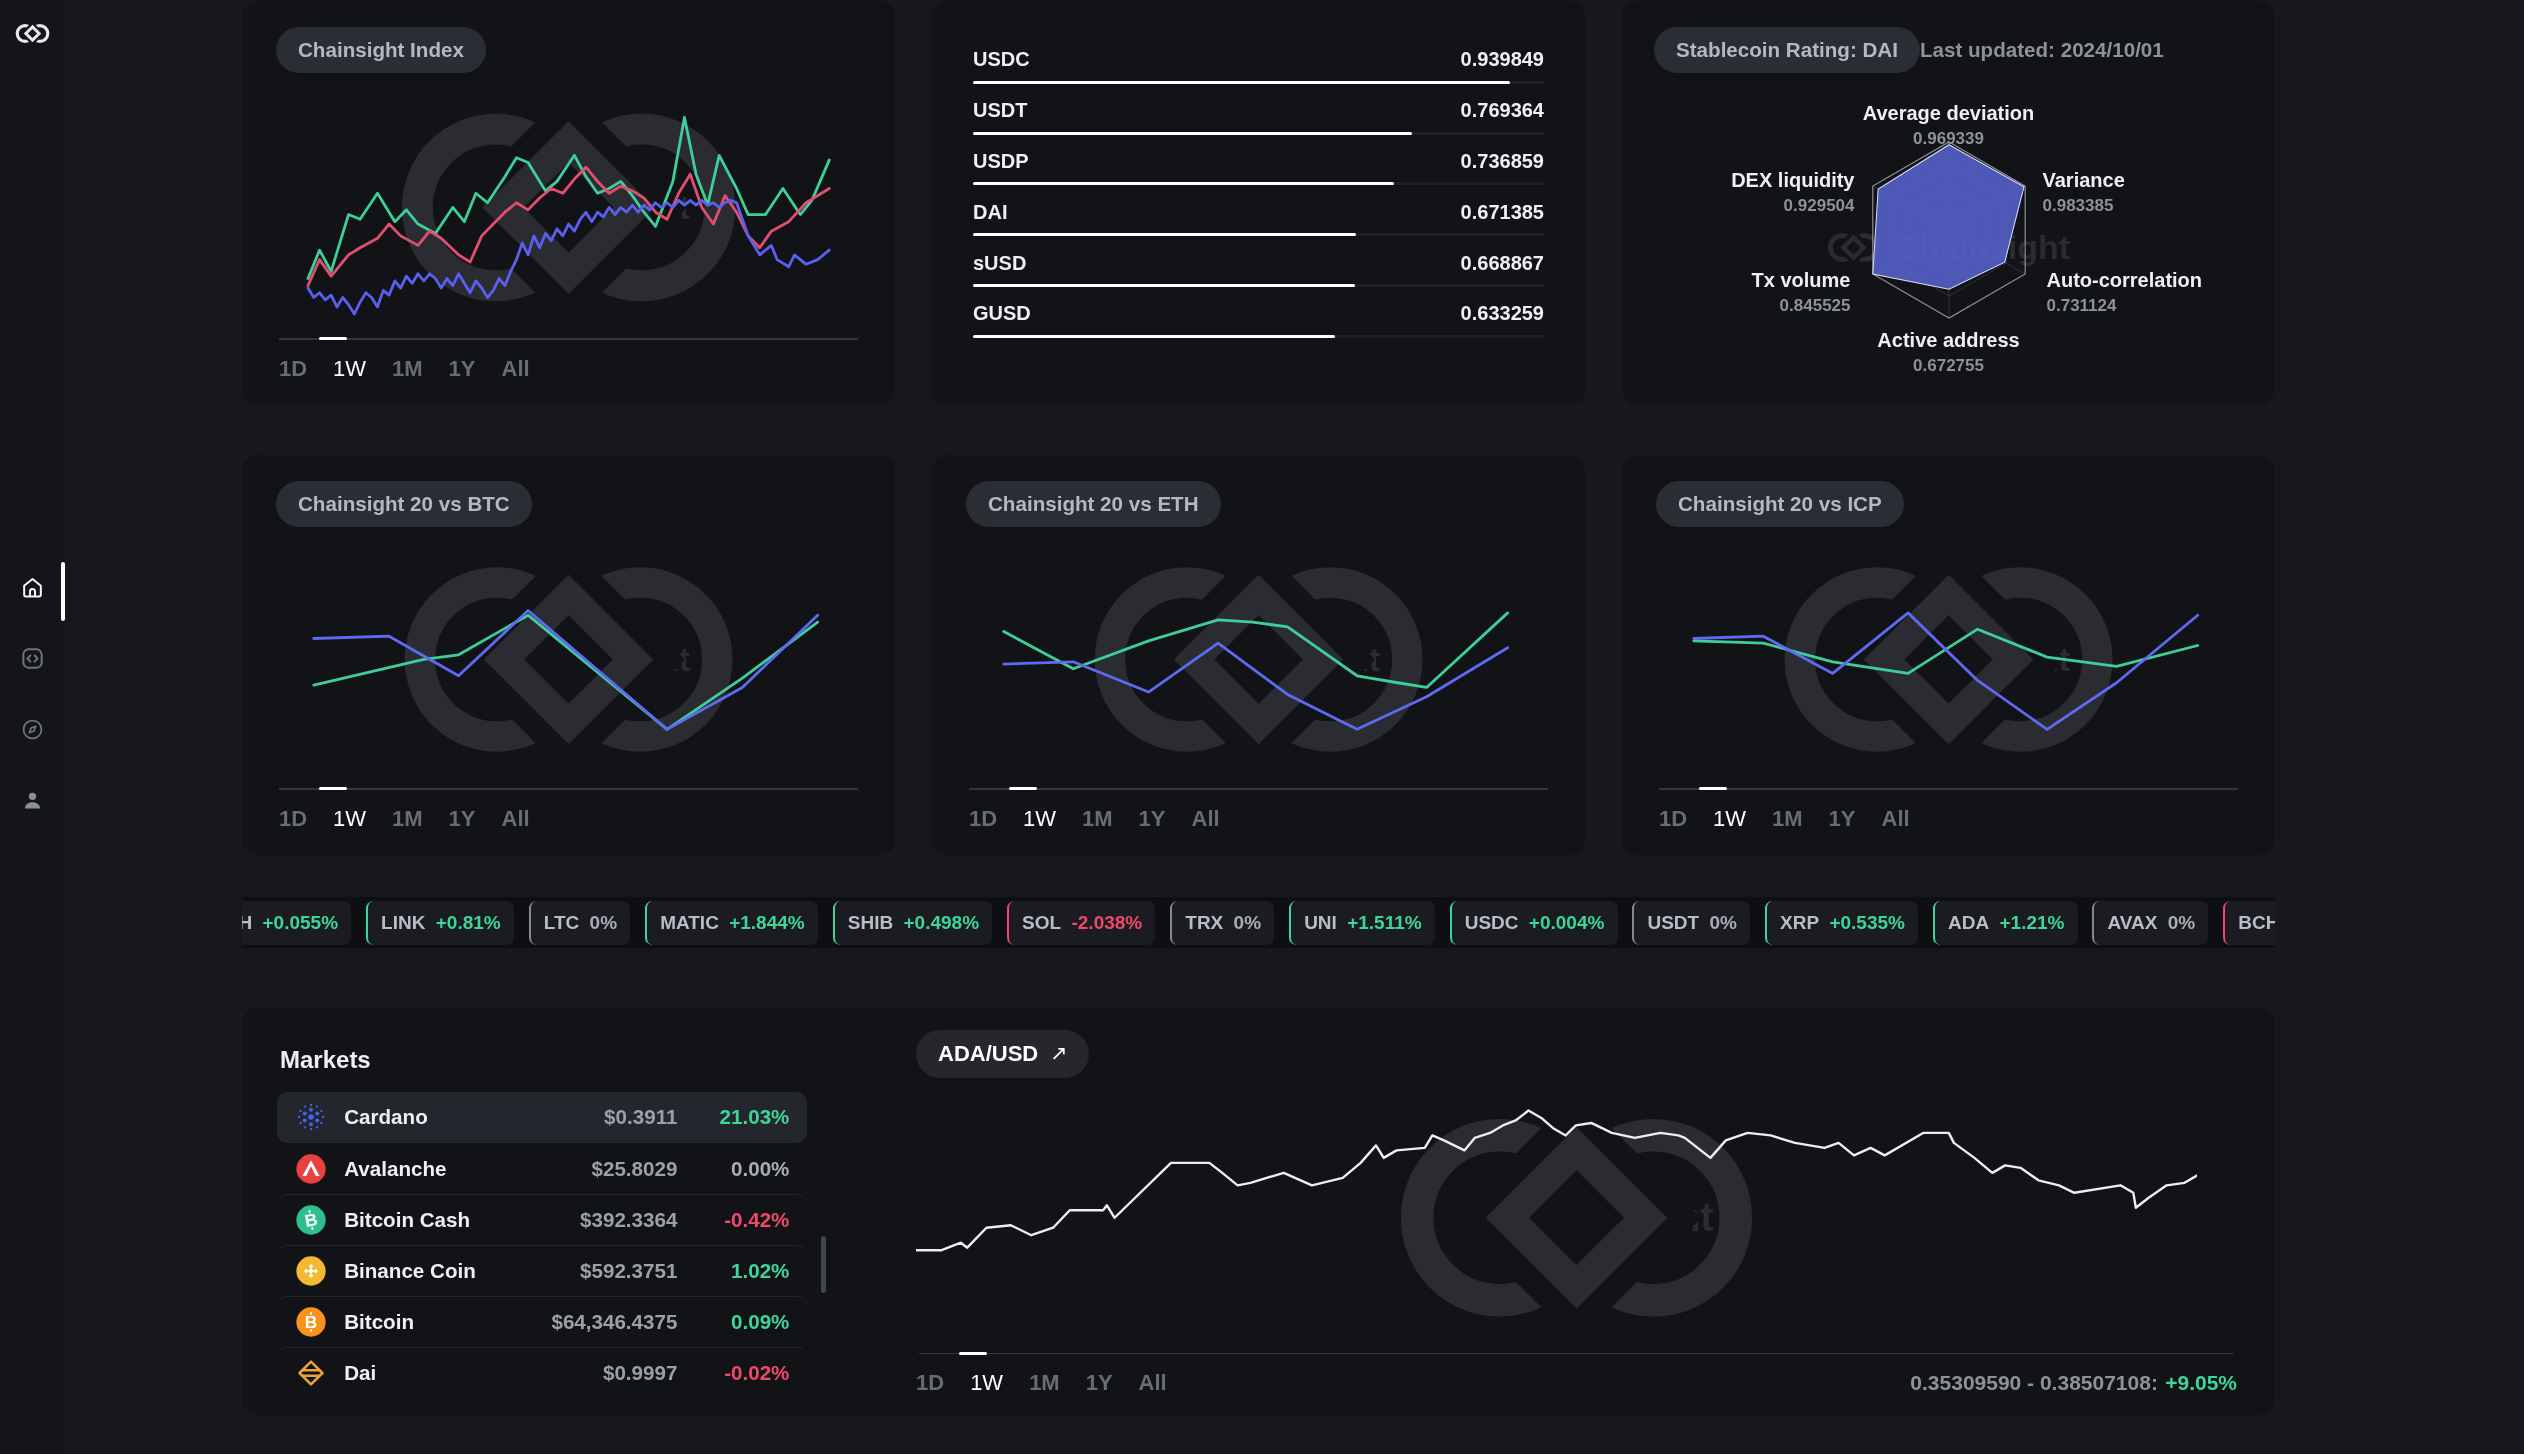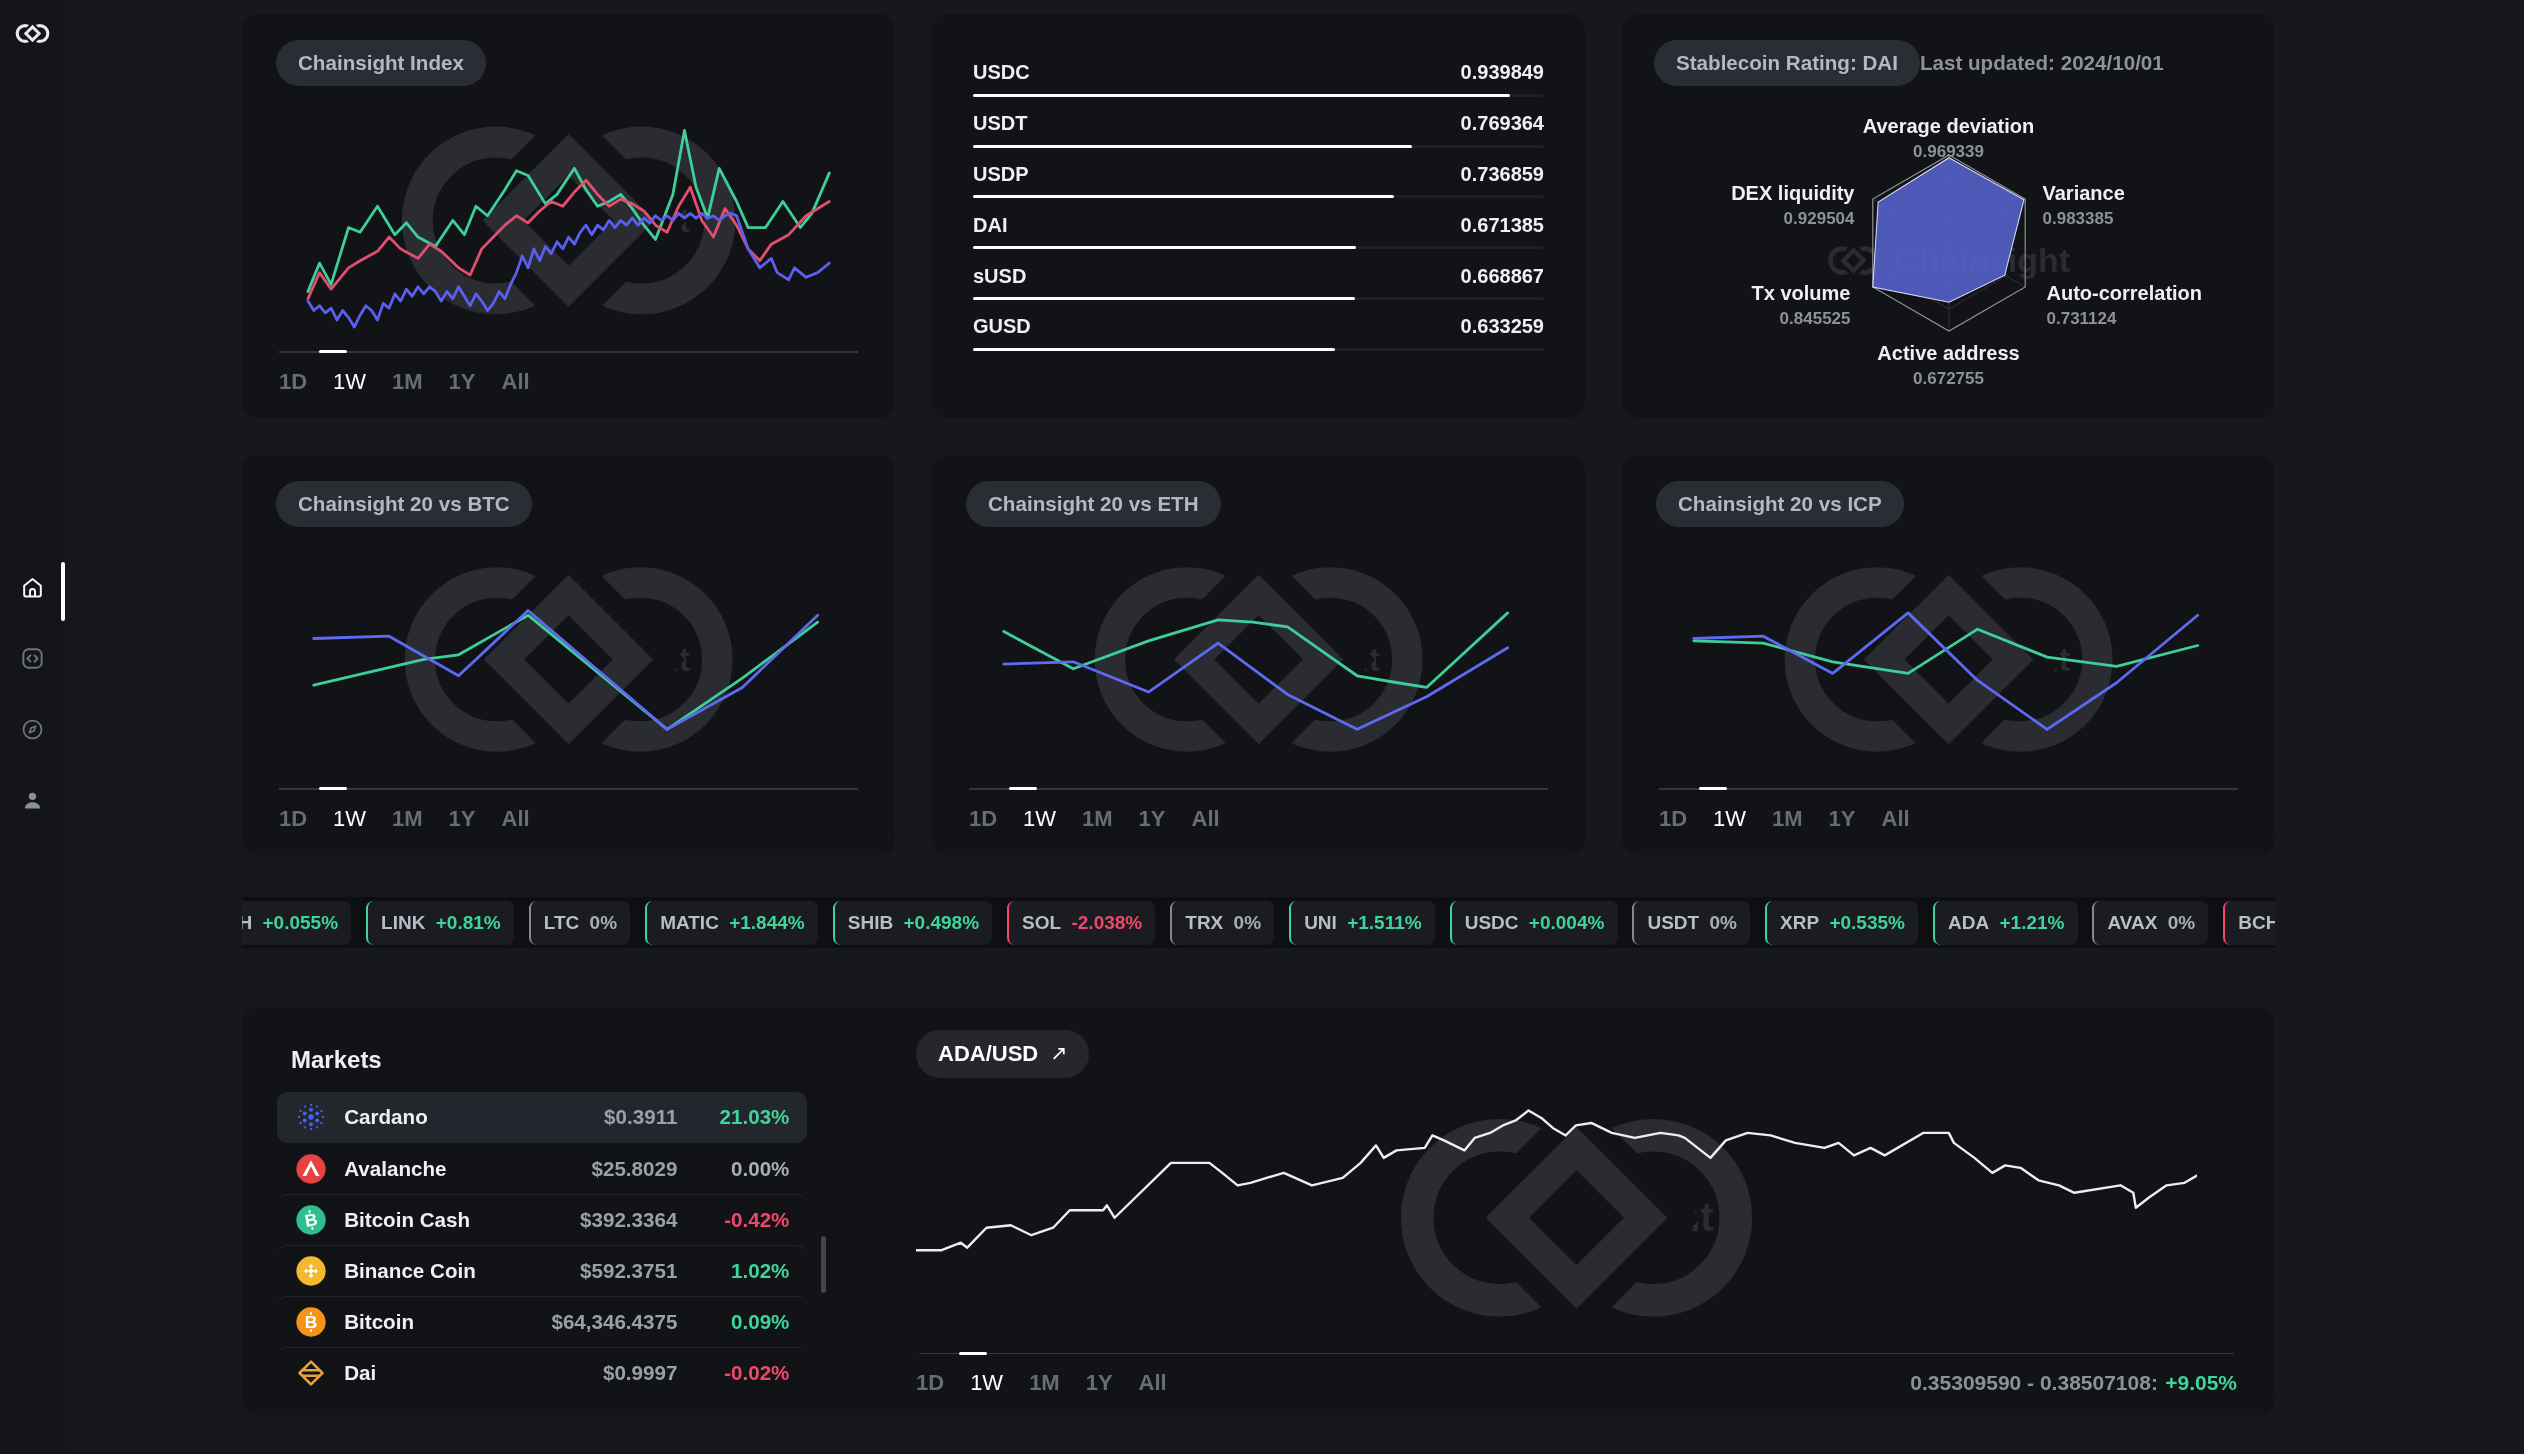--- a/index.html
+++ b/index.html
@@ -22,21 +22,21 @@
   .side-nav{position:absolute;left:0;top:575px;width:65px;display:flex;flex-direction:column;gap:46px;align-items:center}
   .nav-item{width:25px;height:25px;color:#6f737b;cursor:pointer}
   .nav-item svg{width:100%;height:100%}
   .nav-item.active{color:#f5f6f8}
   .nav-item.user{color:#8b8f97}
   .side-indicator{position:absolute;right:0;top:562px;width:3.7px;height:59px;background:#fff;border-radius:2.2px}
 
   
   .content{position:absolute;left:242px;top:0;width:2033px;height:100%}
   .row{position:absolute;left:0;width:2033px;display:grid;grid-template-columns:1fr 1fr 1fr;gap:37px}
-  .row1{top:14px;height:404px}
+  .row1{top:1px;height:404px}
   .row2{top:455px;height:400px}
   .card{background:var(--card);border-radius:16px;position:relative;overflow:hidden}
 
   
   .chart-card{display:flex;flex-direction:column;padding:26.4px 34px 22px}
   .badge{display:inline-block;align-self:flex-start;background:var(--badge);color:var(--badge-txt);
     font-size:20.6px;font-weight:600;padding:11px 22px;border-radius:733px;white-space:nowrap}
   .chart-box{position:relative;flex:1;margin:16px 2.9px 11.7px}
   .chart-box svg{position:absolute;inset:0;width:100%;height:100%}
   .axis{position:relative;height:1.5px;background:var(--axis);margin:0 2.9px}
@@ -85,21 +85,21 @@
     padding:11px 13.2px;border-left:2.9px solid var(--flat);font-size:19px;font-weight:700;white-space:nowrap;flex:none}
   .tick:first-child{margin-left:-43px}
   .tick .sym{color:#b9bdc5}
   .tick.up{border-left-color:var(--green)} .tick.up .chg{color:var(--green)}
   .tick.down{border-left-color:var(--red)} .tick.down .chg{color:var(--red)}
   .tick.flat{border-left-color:#84888f} .tick.flat .chg{color:var(--flat)}
 
   
   .bottom-card{position:absolute;top:1008px;left:0;width:2033px;height:407px;display:flex}
   .markets{width:587px;padding:38px 22px 0 35px;position:relative;flex:none}
-  .markets h2{font-size:24px;font-weight:700;margin-bottom:17.6px;margin-left:14px}
+  .markets h2{font-size:24px;font-weight:700;margin-bottom:17.6px;margin-left:3px}
   .mlist{position:relative}
   .mrow{display:flex;align-items:center;height:51px;padding:0 17.6px;border-radius:10.3px;cursor:pointer}
   .mrow + .mrow{border-top:0.7px solid var(--divider)}
   .mrow.selected{background:#24262d;border-top-color:transparent}
   .mrow.selected + .mrow{border-top-color:transparent}
   .coin{width:32px;height:32px;flex:none;display:flex;align-items:center;justify-content:center}
   .coin svg{width:32px;height:32px}
   .mname{margin-left:17.6px;font-size:20.6px;font-weight:700}
   .msp{flex:1}
   .mprice{color:#9aa0a8;font-size:20.6px;font-weight:600;margin-right:25px}

